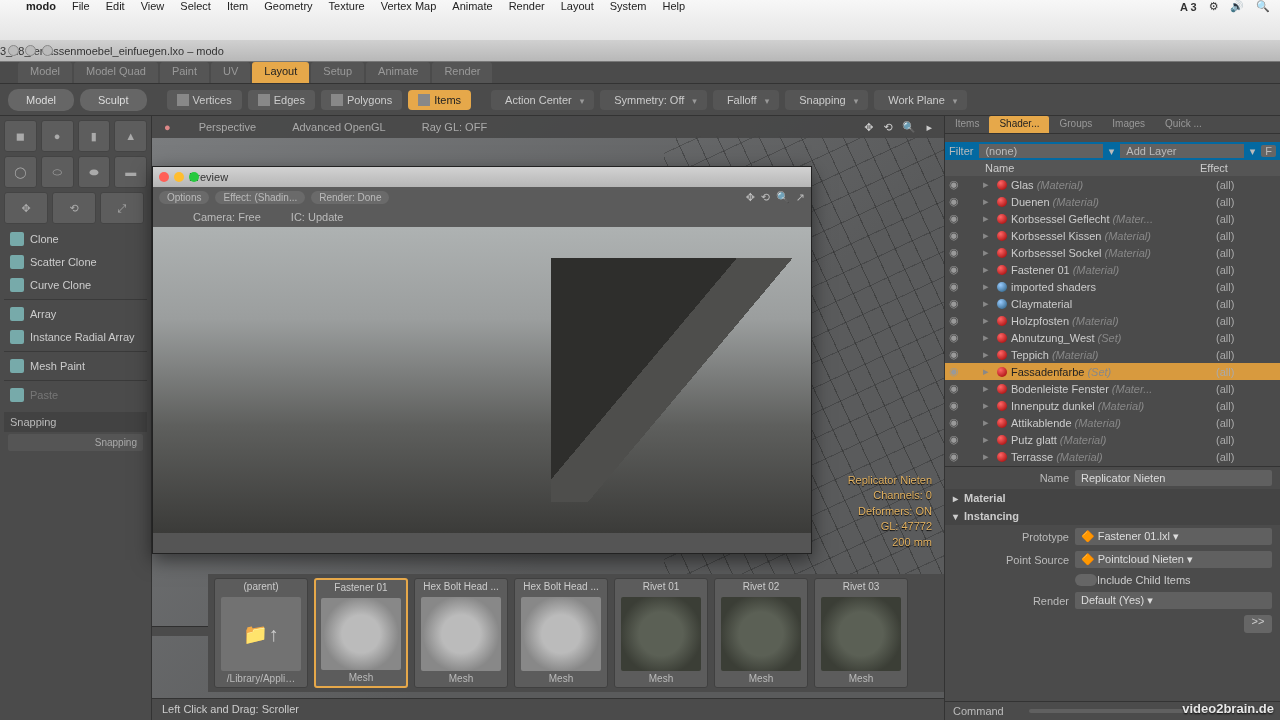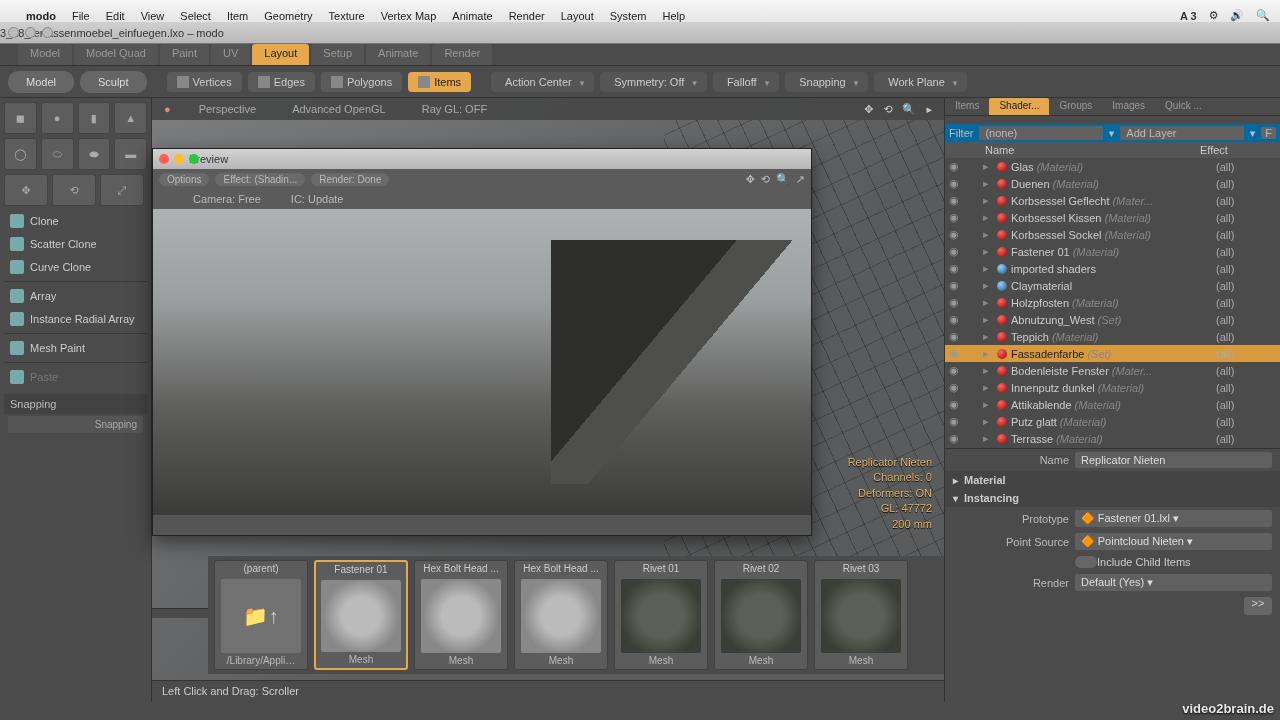--- a/index.html
+++ b/index.html
@@ -1,18 +1,18 @@
 <!DOCTYPE html>
 <html><head>
 <meta charset="utf-8">
 <style>
 * { margin: 0; padding: 0; box-sizing: border-box; font-family: "Lucida Grande", Arial, sans-serif; font-size: 11px; }
 body { background: #4b4b4b; width: 1280px; height: 720px; overflow: hidden; }
 
-.mac-menubar { height: 22px; background: linear-gradient(#f7f7f7,#e5e5e5); display: flex; align-items: flex-end; padding: 0 10px; gap: 16px; color: #222; }
+.mac-menubar { height: 40px; background: linear-gradient(#f7f7f7,#e5e5e5); display: flex; align-items: flex-start; padding: 0 10px; gap: 16px; color: #222; }
 .mac-menubar .apple { font-size: 14px; }
 .mac-menubar .app { font-weight: bold; }
 .mac-menubar .spacer { flex: 1; }
 .mac-status { display: flex; gap: 12px; align-items: center; color: #333; }
 
 .titlebar { height: 22px; background: linear-gradient(#d0d0d0,#b8b8b8); display: flex; align-items: center; color: #333; border-bottom: 1px solid #777; position: relative; }
 .titlebar .dots { position: absolute; left: 8px; display: flex; gap: 6px; }
 .dot { width: 11px; height: 11px; border-radius: 50%; background: #bbb; border: 1px solid #888; }
 
 .tabbar { height: 22px; background: #4b4b4b; display: flex; gap: 2px; padding-left: 18px; border-bottom: 1px solid #333; }
@@ -479,16 +479,20 @@
           <span class="plab">Render</span>
           <span class="pval"><span>Default (Yes)</span> ▾</span>
         </div>
       <div class="prow">
           <span class="plab"></span>
           <span style="flex:1"></span>
           <span class="gobtn">&gt;&gt;</span>
         </div>
     </div>
     <div style="flex:1"></div>
+    <div class="prow" style="border-top:1px solid #333;">
+      <span class="plab" style="text-align:left;width:70px;">Command</span>
+      <span class="pval"></span>
+    </div>
   </div>
 </div>
 
 <div class="watermark">video2brain.de</div>
 
 </body></html>

